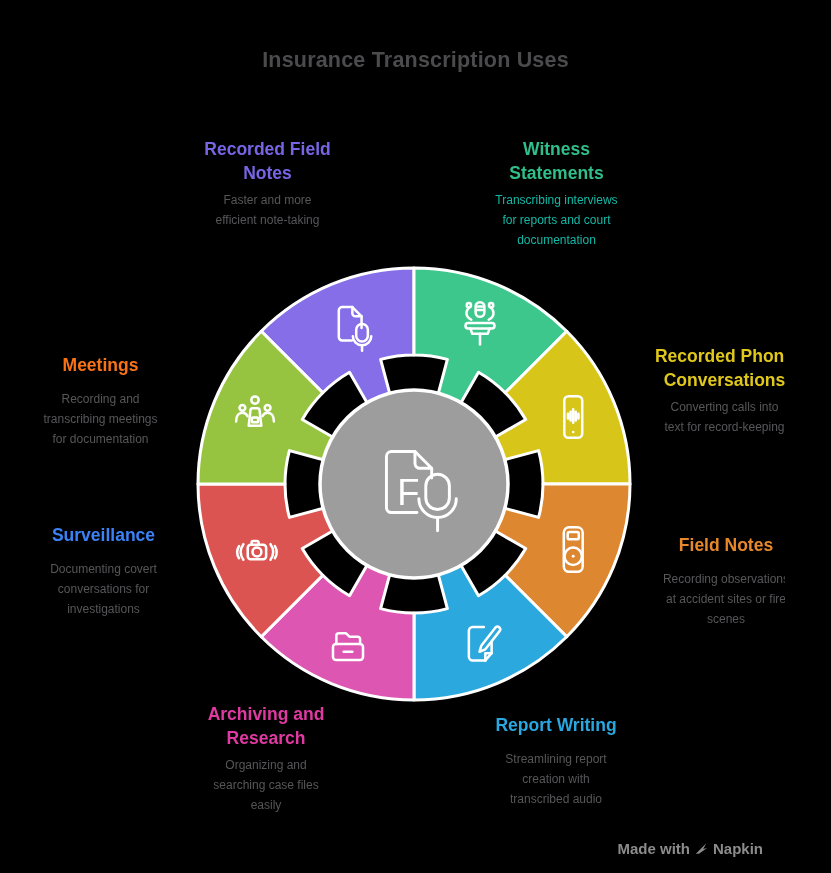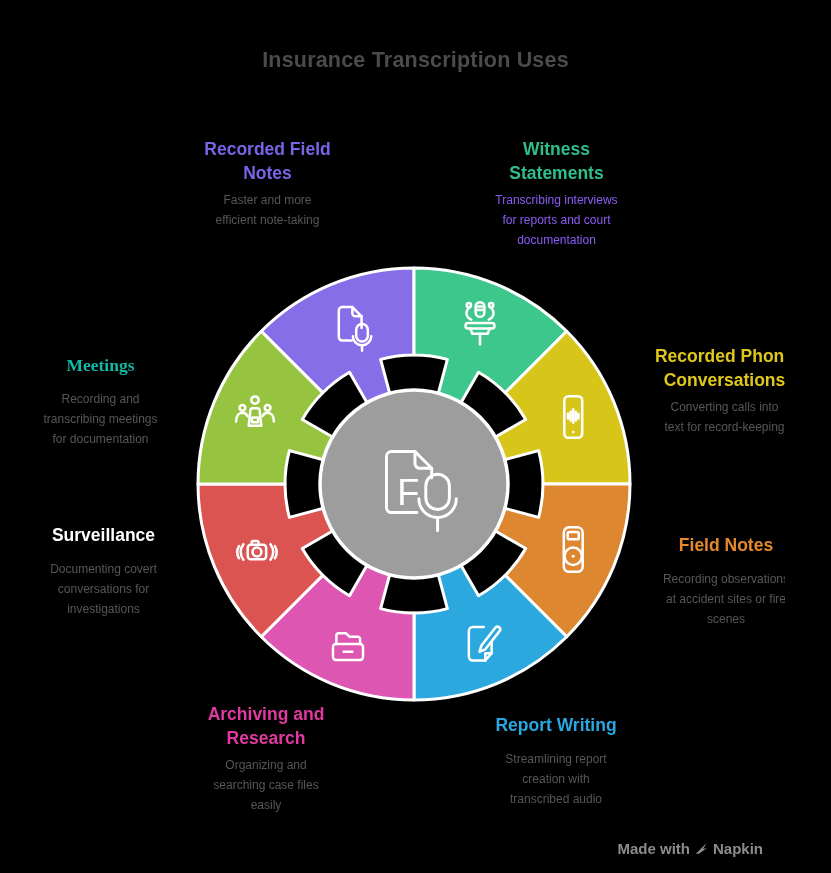--- a/index.html
+++ b/index.html
@@ -153,21 +153,21 @@
 
   <div class="seg-label label-0">
     <h3 class="seg-title" style="color: rgb(119, 101, 229);">Recorded Field
 Notes</h3>
     <p class="seg-desc" style="color: rgb(87, 87, 90);">Faster and more
 efficient note-taking</p>
   </div>
   <div class="seg-label label-1">
     <h3 class="seg-title" style="color: rgb(48, 191, 139);">Witness
 Statements</h3>
-    <p class="seg-desc" style="color: #8b5cf6;">Transcribing interviews
+    <p class="seg-desc" style="color: #14b8a6;">Transcribing interviews
 for reports and court
 documentation</p>
   </div>
   <div class="seg-label label-2">
     <h3 class="seg-title" style="color: rgb(223, 199, 27);">Recorded Phone
 Conversations</h3>
     <p class="seg-desc" style="color: rgb(87, 87, 90);">Converting calls into
 text for record-keeping</p>
   </div>
   <div class="seg-label label-3 gap-lg">
@@ -183,27 +183,27 @@
 transcribed audio</p>
   </div>
   <div class="seg-label label-5">
     <h3 class="seg-title" style="color: rgb(224, 58, 162);">Archiving and
 Research</h3>
     <p class="seg-desc" style="color: rgb(87, 87, 90);">Organizing and
 searching case files
 easily</p>
   </div>
   <div class="seg-label label-6 gap-lg">
-    <h3 class="seg-title" style="color: #ffffff;">Surveillance</h3>
+    <h3 class="seg-title" style="color: #3b82f6;">Surveillance</h3>
     <p class="seg-desc" style="color: rgb(87, 87, 90);">Documenting covert
 conversations for
 investigations</p>
   </div>
   <div class="seg-label label-7 gap-lg">
-    <h3 class="seg-title" style="color: #14b8a6; font-family: Liberation Serif, serif;">Meetings</h3>
+    <h3 class="seg-title" style="color: #f97316;">Meetings</h3>
     <p class="seg-desc" style="color: rgb(87, 87, 90);">Recording and
 transcribing meetings
 for documentation</p>
   </div>
 
   <div class="badge" style="color: rgb(140, 140, 140);">
     <span>Made with</span>
     <span>
       <svg width="13" height="13" viewBox="0 0 15 14">
         <path d="M1 13 L13 1 L9.5 7.5 L14 6.5 L4.5 13 Z" fill="#8C8C8C"></path>

